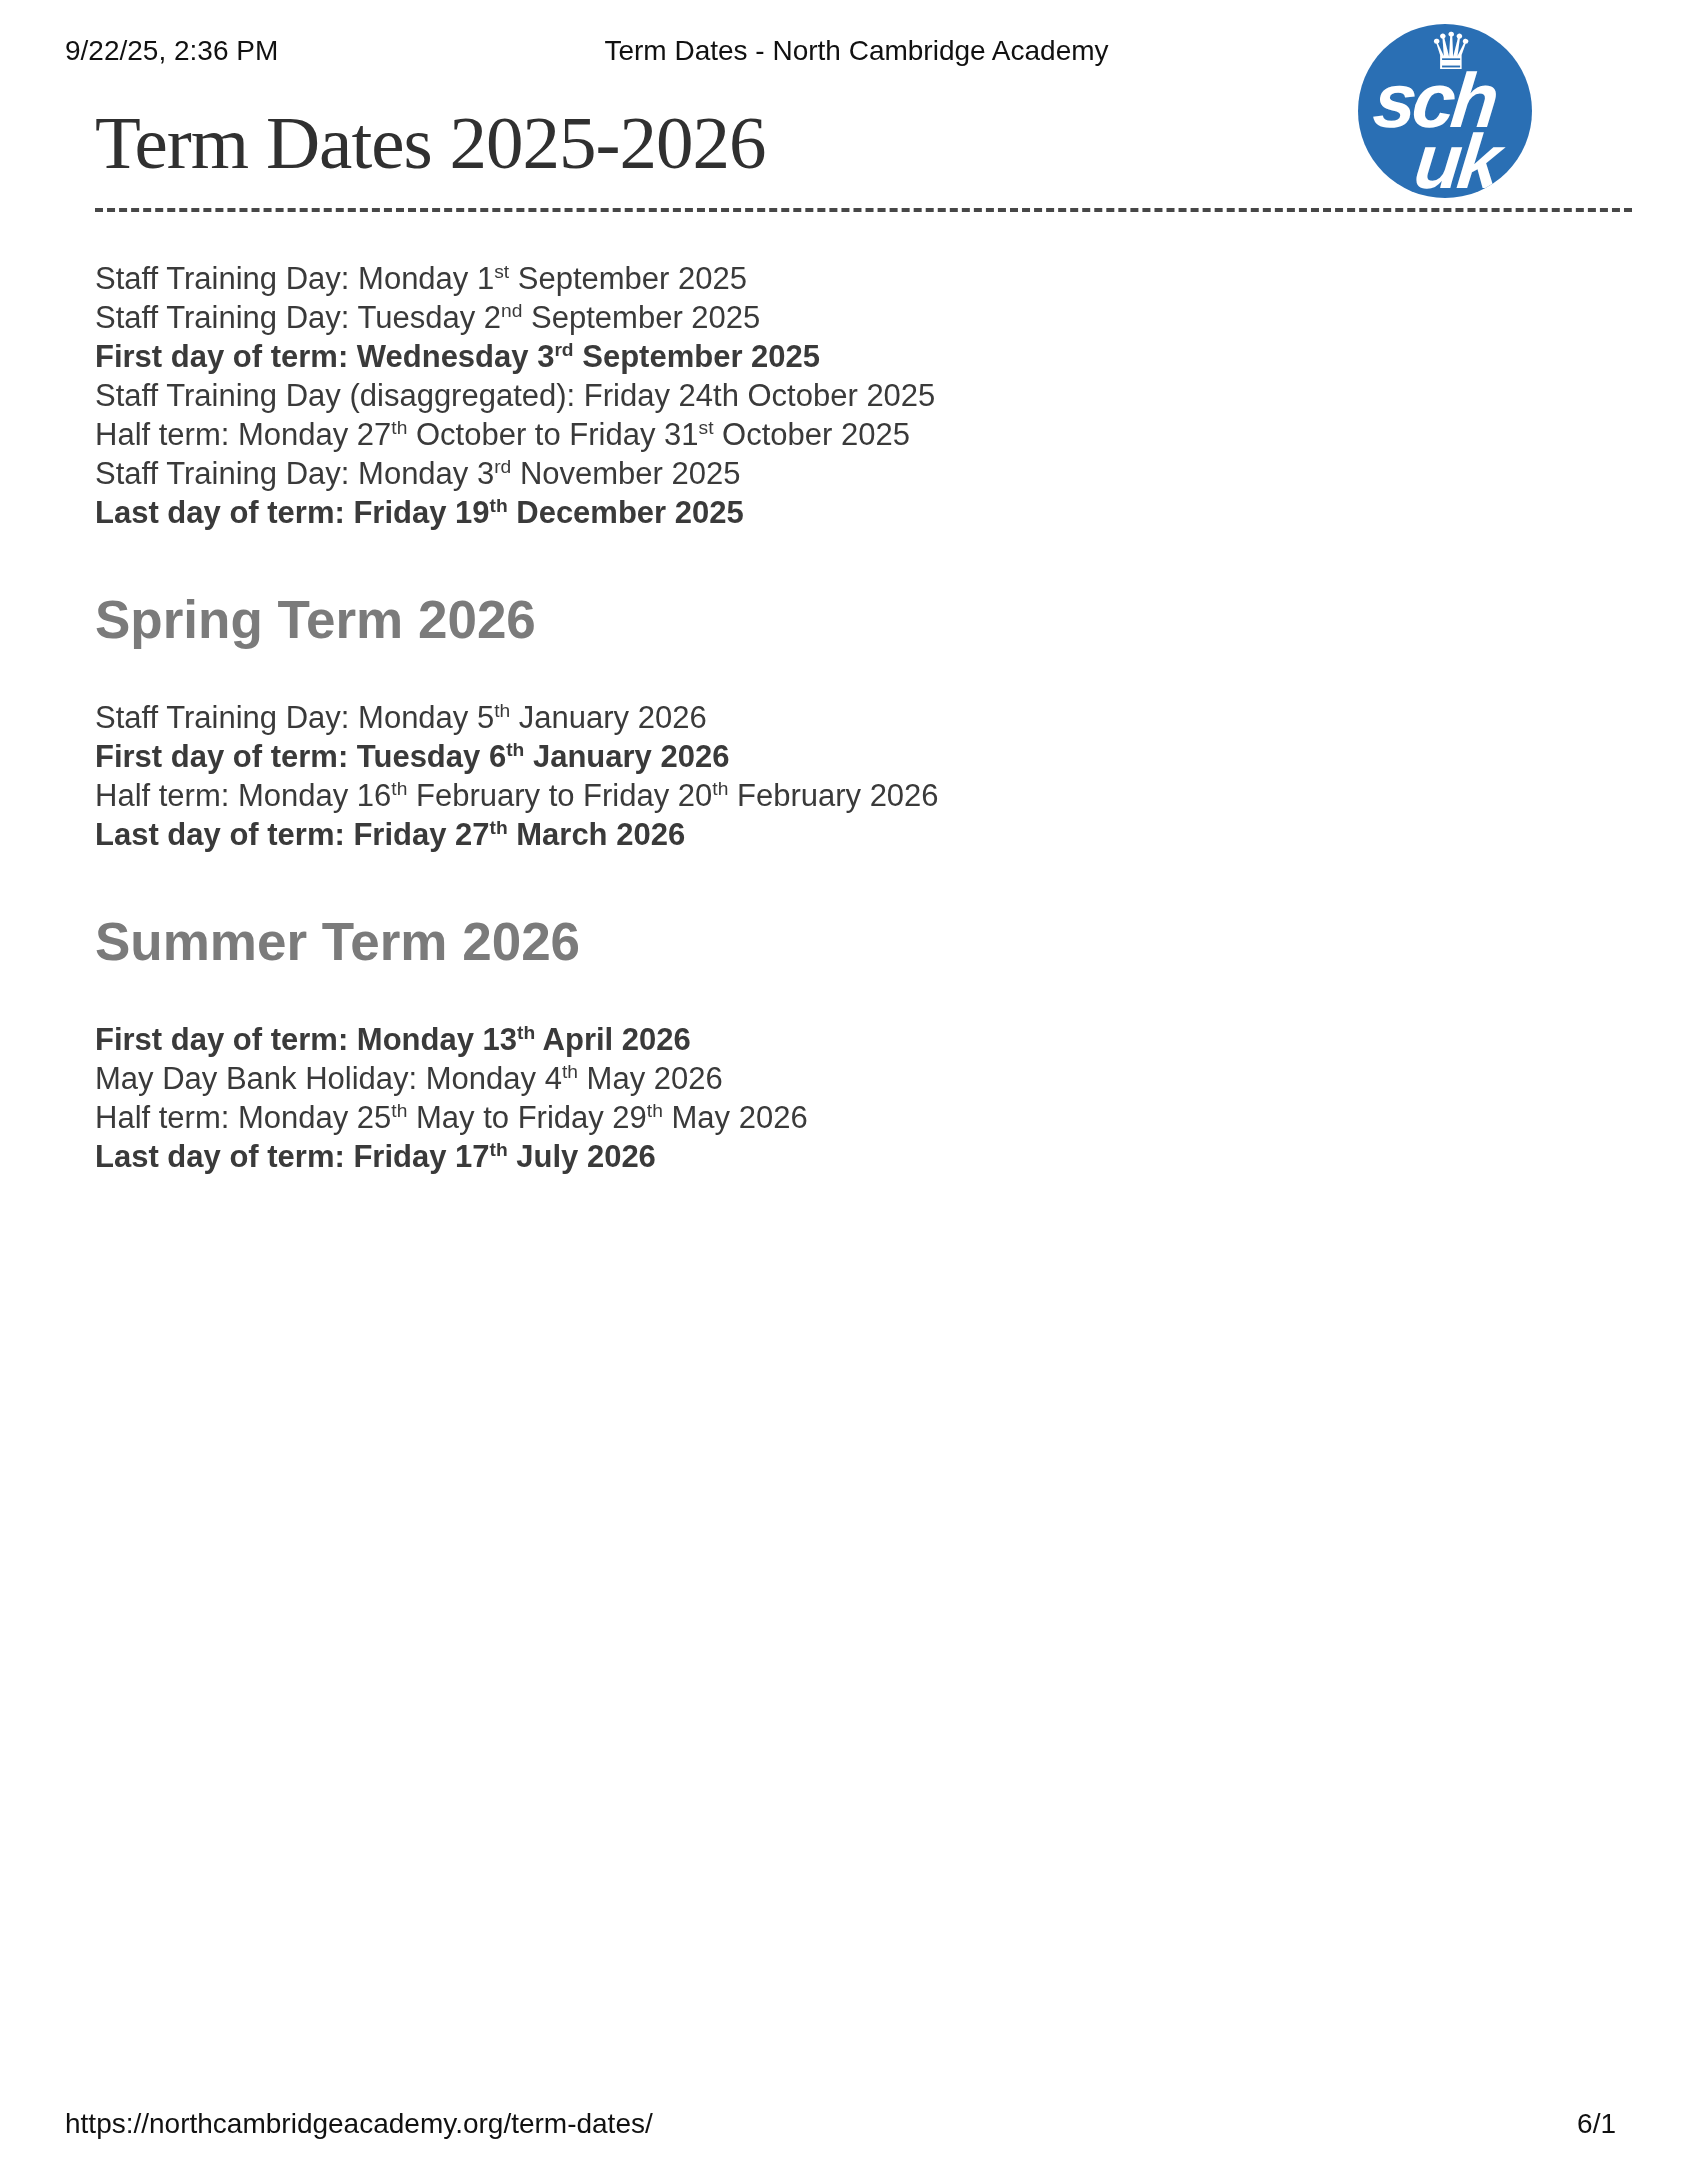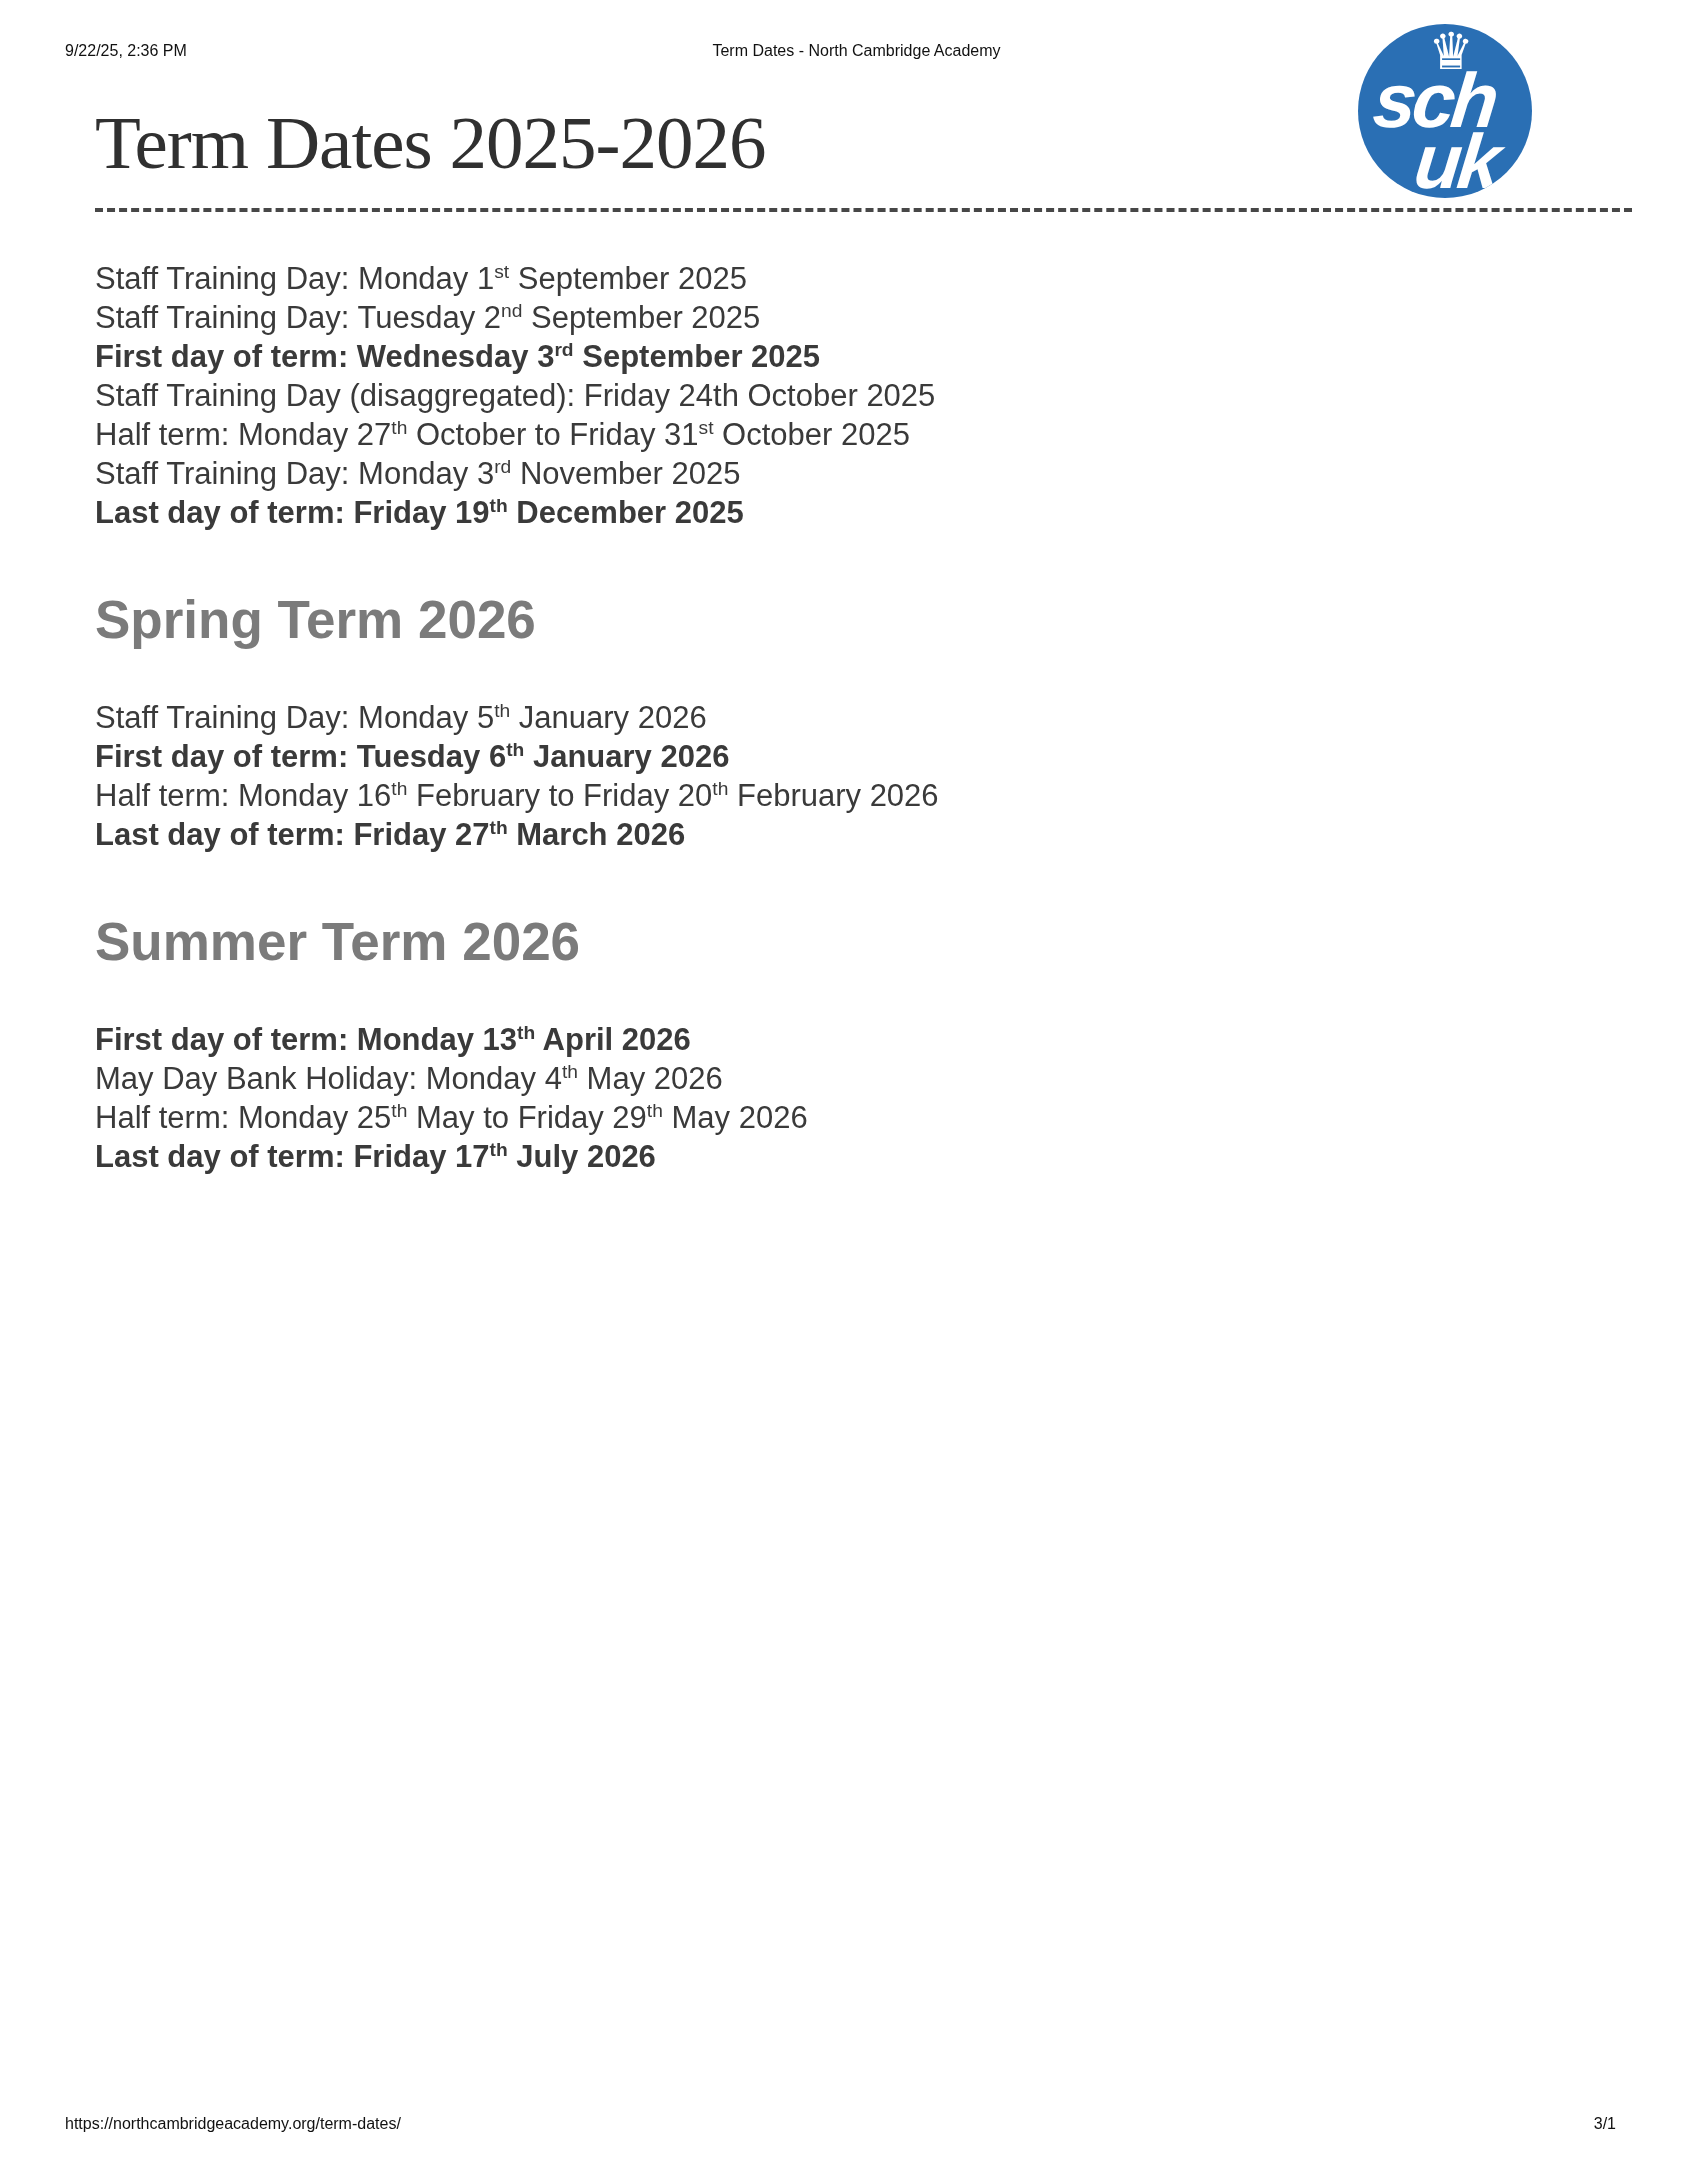--- a/index.html
+++ b/index.html
@@ -11,21 +11,21 @@
     --chrome-text:#111111;
   }
   *{margin:0;padding:0;box-sizing:border-box;}
   html,body{background:#ffffff;}
   body{
     width:1683px;height:2178px;position:relative;overflow:hidden;
     font-family:"Liberation Sans","DejaVu Sans",sans-serif;
     color:var(--body-text);
   }
   
-  .chrome{position:absolute;font-size:16px;line-height:26px;color:var(--chrome-text);white-space:nowrap;}
+  .chrome{position:absolute;font-size:28px;line-height:26px;color:var(--chrome-text);white-space:nowrap;}
   .chrome-date{left:65px;top:38px;}
   .chrome-title{left:0;right:0;top:38px;text-align:center;padding-left:30px;}
   .chrome-url{left:65px;top:2111px;}
   .chrome-page{right:67px;top:2111px;}
   
   .logo{
     position:absolute;left:1358px;top:24px;width:174px;height:174px;
     background:var(--logo-blue);border-radius:50%;color:#fff;overflow:hidden;
   }
   .logo .crown{position:absolute;top:2px;left:93px;transform:translateX(-50%);font-size:51px;line-height:1;}
@@ -52,21 +52,21 @@
   .term-list .line{display:block;}
   .term-list .line.bold{font-weight:700;}
   sup.ord{font-size:0.62em;line-height:0;vertical-align:super;}
 </style>
 </head>
 <body>
 
 <div class="chrome chrome-date">9/22/25, 2:36 PM</div>
 <div class="chrome chrome-title">Term Dates - North Cambridge Academy</div>
 <div class="chrome chrome-url">https://northcambridgeacademy.org/term-dates/</div>
-<div class="chrome chrome-page">3/1</div>
+<div class="chrome chrome-page">6/1</div>
 
 <div class="logo">
   <span class="crown">♛</span>
   <span class="txt sch">sch</span>
   <span class="txt uk">uk</span>
 </div>
 
 <div class="content">
   <h1 class="page-title">Term Dates 2025-2026</h1>
   <div class="rule"></div>

